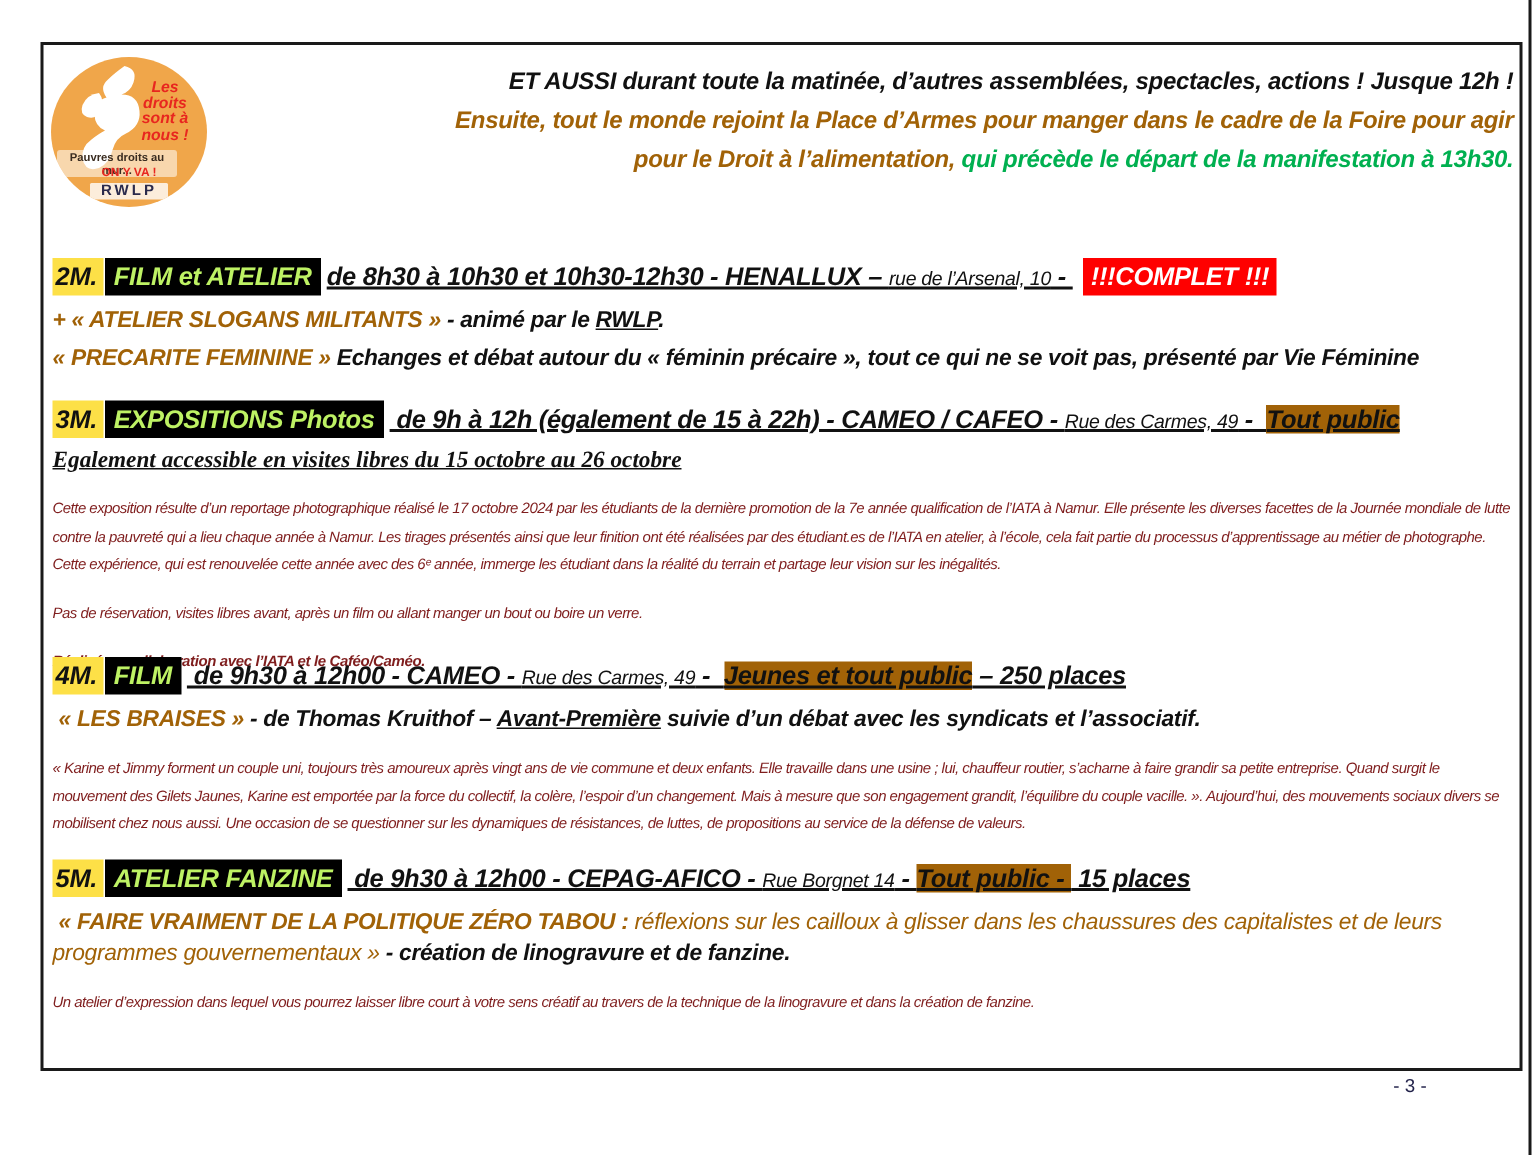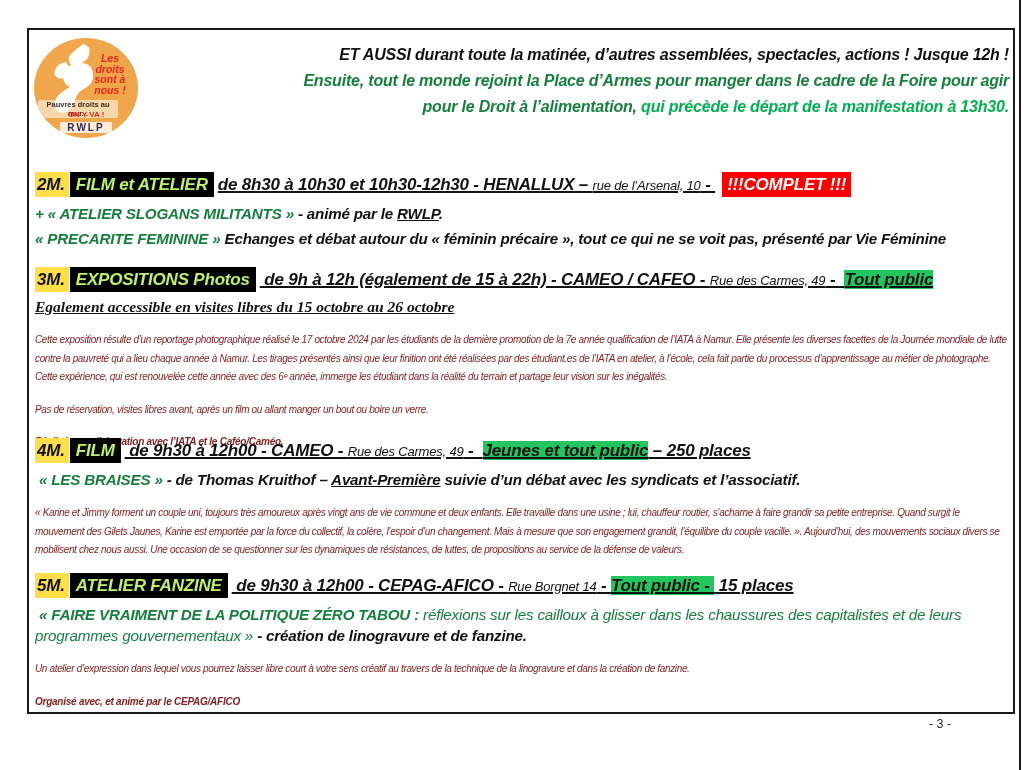--- a/index.html
+++ b/index.html
@@ -19,35 +19,35 @@
             font-size:7.5px;text-align:center;background:rgba(255,255,255,.55);border-radius:2px;}
   .logo-cta{position:absolute;left:18px;top:72px;width:68px;color:#e8261f;font-weight:bold;
             font-size:8px;text-align:center;}
   .logo-org{position:absolute;left:26px;top:84px;width:52px;color:#2b2b4d;font-weight:bold;
             font-size:10px;letter-spacing:2px;text-align:center;background:rgba(255,255,255,.8);
             border-radius:1px;}
 
   
   .header{position:absolute;left:128px;top:12px;width:852px;text-align:right;
           font-weight:bold;font-style:italic;font-size:16px;line-height:26px;letter-spacing:-0.2px;}
-  .red{color:#15803d;}
+  .red{color:#a16207;}
   .green{color:#00b050;}
 
   
   .section{position:absolute;left:6px;width:972px;}
   .s2{top:141px;} .s3{top:236px;} .s4{top:407px;} .s5{top:542px;}
 
   .head{font-size:17px;font-weight:bold;font-style:italic;line-height:27px;
         white-space:pre-wrap;letter-spacing:-0.2px;}
   .lbl{background:#fde047;padding:3px 4px 3px 2px;}
   .ttl{background:#000000;color:#bef264;padding:3px 6px;margin-left:1px;margin-right:4px;}
   .u{text-decoration:underline;text-decoration-thickness:1.5px;}
   .addr{font-size:13px;font-weight:normal;}
   .badge{background:#ff0000;color:#ffffff;padding:3px 5px;margin-left:7px;}
-  .hl{background:#22c55e;}
+  .hl{background:#a16207;}
 
   .subline{font-size:15.2px;font-weight:bold;font-style:italic;line-height:21px;
            white-space:pre-wrap;margin-top:4px;letter-spacing:-0.2px;}
   .subline .reg{font-weight:normal;}
   .u2{text-decoration:underline;}
 
   .serifline{font-family:"Liberation Serif","DejaVu Serif",serif;font-size:15.5px;font-weight:bold;
              font-style:italic;text-decoration:underline;margin-top:3px;line-height:20px;}
 
   .para{font-size:10px;font-style:italic;line-height:18.5px;letter-spacing:-0.35px;
@@ -101,19 +101,18 @@
     <div class="section s4">
       <div class="head"><span class="lbl">4M.</span><span class="ttl">FILM</span><span class="u"><span> de 9h30 à 12h00 - CAMEO - </span><span class="addr">Rue des Carmes, 49</span><span> -  </span><span class="hl">Jeunes et tout public</span><span> – 250 places</span></span></div>
       <div class="subline"><span class="red"> « LES BRAISES »</span><span> - de Thomas Kruithof – </span><span class="u2">Avant-Première</span><span> suivie d’un débat avec les syndicats et l’associatif.</span></div>
       <div class="para">« Karine et Jimmy forment un couple uni, toujours très amoureux après vingt ans de vie commune et deux enfants. Elle travaille dans une usine ; lui, chauffeur routier, s’acharne à faire grandir sa petite entreprise. Quand surgit le mouvement des Gilets Jaunes, Karine est emportée par la force du collectif, la colère, l’espoir d’un changement. Mais à mesure que son engagement grandit, l’équilibre du couple vacille. ». Aujourd’hui, des mouvements sociaux divers se mobilisent chez nous aussi. Une occasion de se questionner sur les dynamiques de résistances, de luttes, de propositions au service de la défense de valeurs.</div>
     </div>
 
     <div class="section s5">
       <div class="head"><span class="lbl">5M.</span><span class="ttl">ATELIER FANZINE</span><span class="u"><span> de 9h30 à 12h00 - CEPAG-AFICO - </span><span class="addr">Rue Borgnet 14</span><span> - </span><span class="hl">Tout public - </span><span> 15 places</span></span></div>
       <div class="subline"><span class="red"> « FAIRE VRAIMENT DE LA POLITIQUE ZÉRO TABOU :</span><span class="red reg"> réflexions sur les cailloux à glisser dans les chaussures des capitalistes et de leurs programmes gouvernementaux »</span><span> - création de linogravure et de fanzine.</span></div>
       <div class="para">Un atelier d’expression dans lequel vous pourrez laisser libre court à votre sens créatif au travers de la technique de la linogravure et dans la création de fanzine.</div>
-      <div class="para bold">Organisé avec, et animé par le CEPAG/AFICO</div>
     </div>
 
   </div>
 
   <div class="pagenum">- 3 -</div>
 </div>
 
 </body></html>

